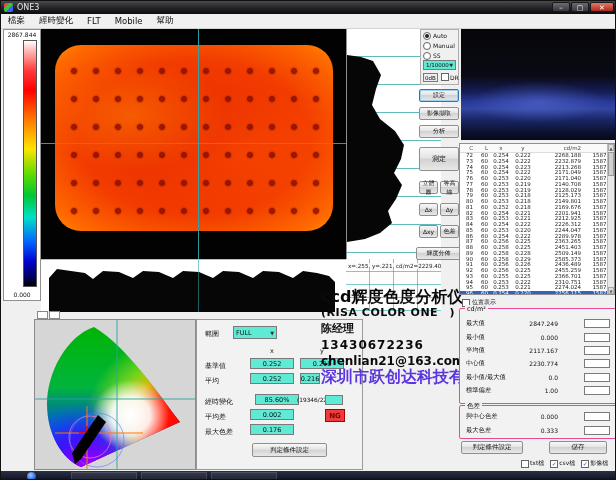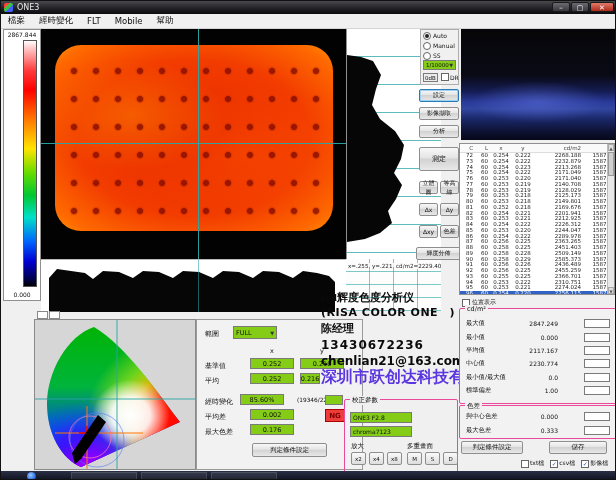--- a/index.html
+++ b/index.html
@@ -46,44 +46,44 @@
     background-image:repeating-linear-gradient(to bottom,transparent 0 12px,rgba(42,165,165,.6) 12px 13px),
                      repeating-linear-gradient(to right,transparent 0 23px,rgba(42,165,165,.6) 23px 24px);overflow:hidden;}
   #readout{position:absolute;left:2px;top:4px;font-size:5.6px;color:#222;background:rgba(250,250,250,.85);white-space:nowrap;}
   .minibox{position:absolute;top:310px;width:11px;height:8px;background:#fff;border:1px solid #888;box-sizing:border-box;}
   
   #ciepanel{position:absolute;left:33px;top:318px;width:162px;height:151px;background:#d6d6d6;border:1px solid #8a8a8a;box-sizing:border-box;}
   
   #statspanel{position:absolute;left:195px;top:318px;width:167px;height:151px;background:#f2f2f2;border:1px solid #9a9a9a;box-sizing:border-box;}
   .sp-label{position:absolute;font-size:7px;color:#111;white-space:nowrap;}
   .sp-col{position:absolute;font-size:6.5px;color:#111;}
-  .fld{position:absolute;background:#84cc16;border:1px solid #7a7a7a;font-size:6.5px;color:#111;
+  .fld{position:absolute;background:#5eead4;border:1px solid #7a7a7a;font-size:6.5px;color:#111;
        display:flex;align-items:center;justify-content:center;box-sizing:border-box;}
   .sel-dd{justify-content:space-between;padding:0 2px;}
   .dd-arrow{font-size:5px;color:#333;}
   #rangeLabel{left:8px;top:9px;}
   #rangeSelect{left:36px;top:6px;width:44px;height:13px;}
   #colx{left:73px;top:27px;} #coly{left:123px;top:27px;}
   #lblBase{left:8px;top:41px;} #boxBaseX{left:53px;top:38px;width:44px;height:11px;} #boxBaseY{left:103px;top:38px;width:44px;height:11px;}
   #lblAvg{left:8px;top:56px;}  #boxAvgX{left:53px;top:53px;width:44px;height:11px;} #boxAvgY{left:103px;top:53px;width:20px;height:11px;}
-  #lblPass{left:8px;top:77px;} #boxPass{left:43px;top:74px;width:44px;height:11px;}
+  #lblPass{left:8px;top:77px;} #boxPass{left:58px;top:74px;width:44px;height:11px;}
   #passDetail{position:absolute;left:100px;top:77px;font-size:5.8px;color:#111;white-space:nowrap;}
   #lblAvgD{left:8px;top:92px;text-align:center;} #boxAvgD{left:53px;top:89px;width:44px;height:11px;}
   #lblMaxD{left:8px;top:107px;} #boxMaxD{left:53px;top:104px;width:44px;height:11px;}
   #resBox{left:128px;top:75px;width:18px;height:10px;}
   #ngBadge{position:absolute;left:128px;top:89px;width:18px;height:11px;background:#ee3b3b;border:1px solid #a00;
     color:#7a0000;font-weight:bold;font-size:7px;display:flex;align-items:center;justify-content:center;}
   .btn{position:absolute;background:linear-gradient(#f8f8f8,#e4e4e4 45%,#d2d2d2 50%,#e8e8e8);
     border:1px solid #8e8e8e;border-radius:2px;font-size:6px;color:#111;
     display:flex;align-items:center;justify-content:center;box-sizing:border-box;padding:0;font-family:inherit;}
   #judgeBtnL{left:55px;top:123px;width:75px;height:14px;font-size:6.5px;}
   
   #contact{position:absolute;left:320px;top:288px;width:130px;}
   .cline{white-space:nowrap;font-weight:bold;color:#0a0a0a;height:16px;line-height:16px;}
-  .cl0{font-size:11px;font-family:Liberation Serif, serif;} .cl1{font-size:11px;letter-spacing:.5px;} .cl2{font-size:11px;}
+  .cl0{font-size:16px;} .cl1{font-size:11px;letter-spacing:.5px;} .cl2{font-size:11px;}
   .cl3{font-size:12px;letter-spacing:1px;} .cl4{font-size:12.5px;} .cl5{font-size:12px;}
   .cl6{font-size:16px;color:#5a35e0;}
   
   .group{position:absolute;border:1px solid #ec4899;border-radius:2px;}
   .group-title{position:absolute;left:5px;top:-4px;font-size:6.5px;color:#111;background:#f0f0f0;padding:0 2px;white-space:nowrap;}
   #calib{left:343px;top:398px;width:112px;height:72px;}
   #calibP1{left:5px;top:12px;width:62px;height:11px;font-size:6px;justify-content:flex-start;padding-left:2px;}
   #calibP2{left:5px;top:26px;width:62px;height:11px;font-size:6px;justify-content:flex-start;padding-left:2px;}
   #zoomLbl{position:absolute;left:6px;top:42px;font-size:6.5px;color:#111;}
   #zoomBtns{position:absolute;left:6px;top:52px;display:flex;gap:3px;}
@@ -292,37 +292,20 @@
 
   <div id="contact">
       <div class="cline cl0">ccd辉度色度分析仪</div>
       <div class="cline cl1">(RISA COLOR ONE　)</div>
       <div class="cline cl2">陈经理</div>
       <div class="cline cl3">13430672236</div>
       <div class="cline cl5">chenlian21@163.com</div>
       <div class="cline cl6">深圳市跃创达科技有限公司</div>
     </div>
 
-  <div class="group" id="calib">
-    <span class="group-title">校正參數</span>
-    <span class="fld" id="calibP1">ONE3 F2.8</span>
-    <span class="fld" id="calibP2">chroma7123</span>
-    <span id="zoomLbl">放大</span>
-    <div id="zoomBtns">
-        <span class="tinybtn">x2</span>
-        <span class="tinybtn">x4</span>
-        <span class="tinybtn">x8</span>
-      </div>
-    <span id="multiLbl">多重畫面</span>
-    <div id="multiBtns">
-        <span class="tinybtn">M</span>
-        <span class="tinybtn">S</span>
-        <span class="tinybtn">D</span>
-      </div>
-  </div>
 
   <div id="capgroup">
     <div id="modes">
         <div class="radrow">
           <span class="radio">
             <span class="dot"></span>
           </span>
           <span class="radlab">Auto</span>
         </div>
         <div class="radrow">

